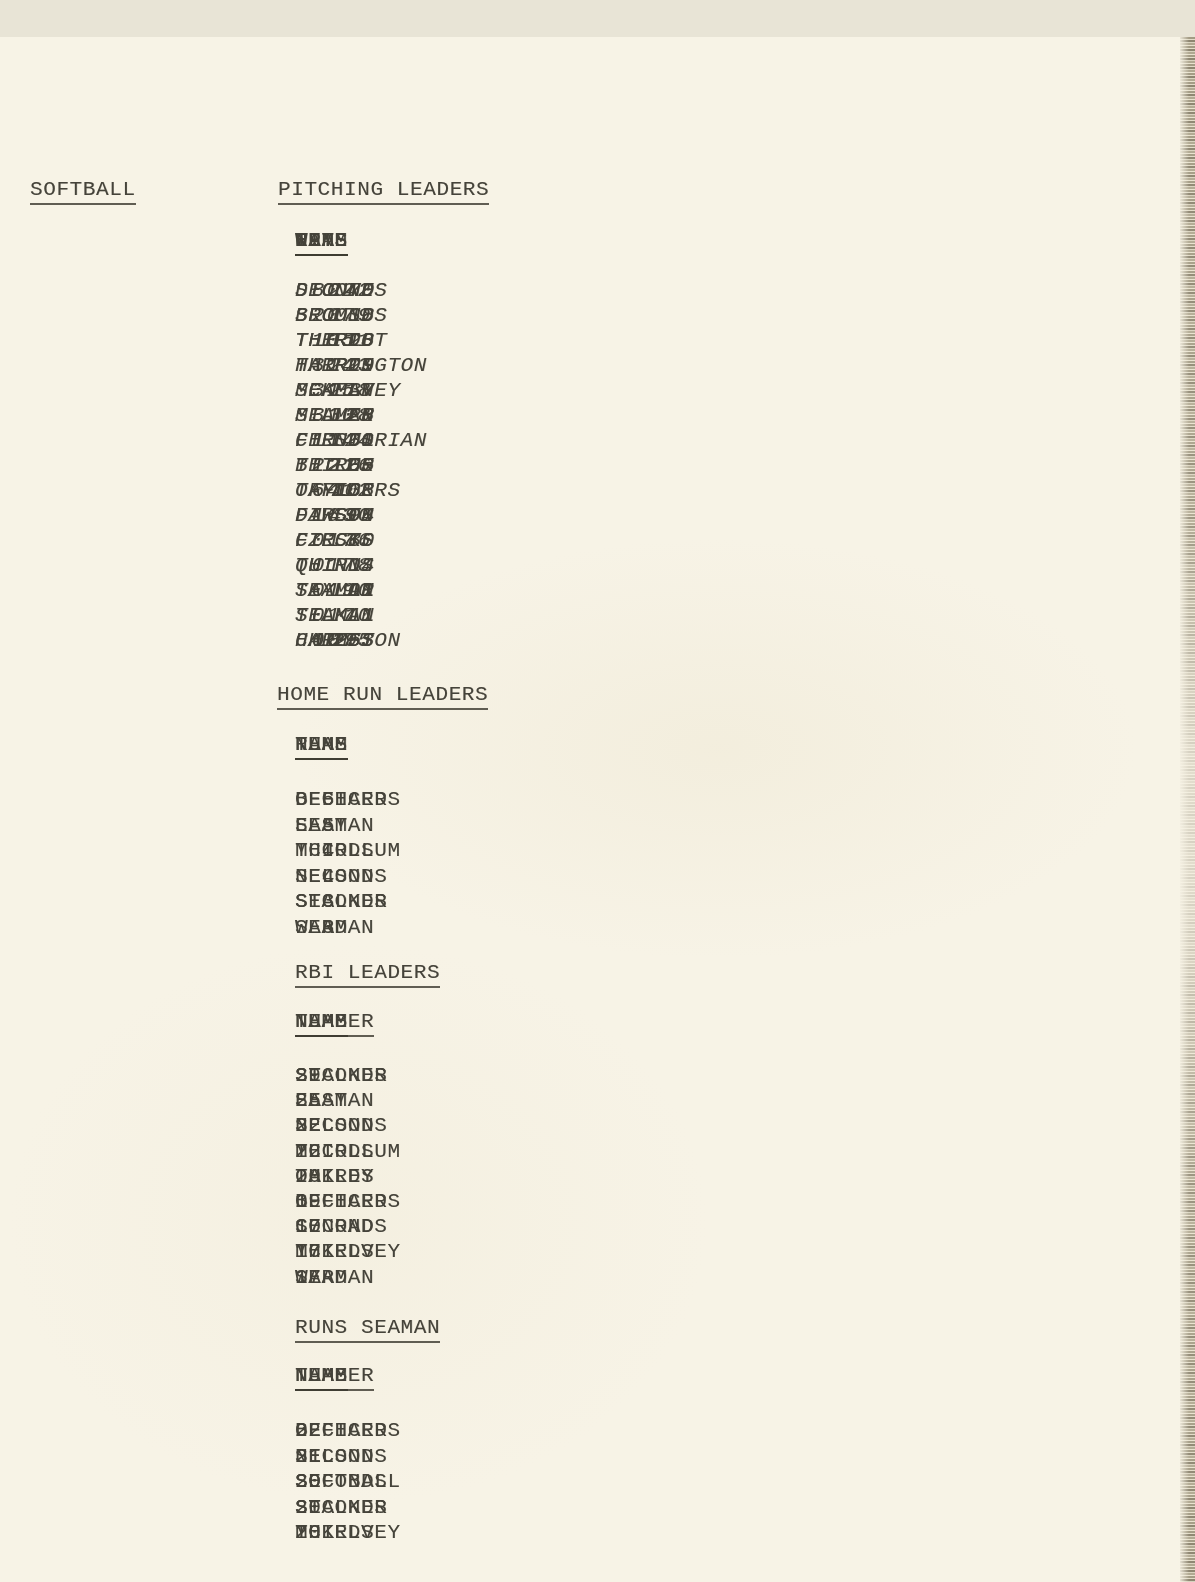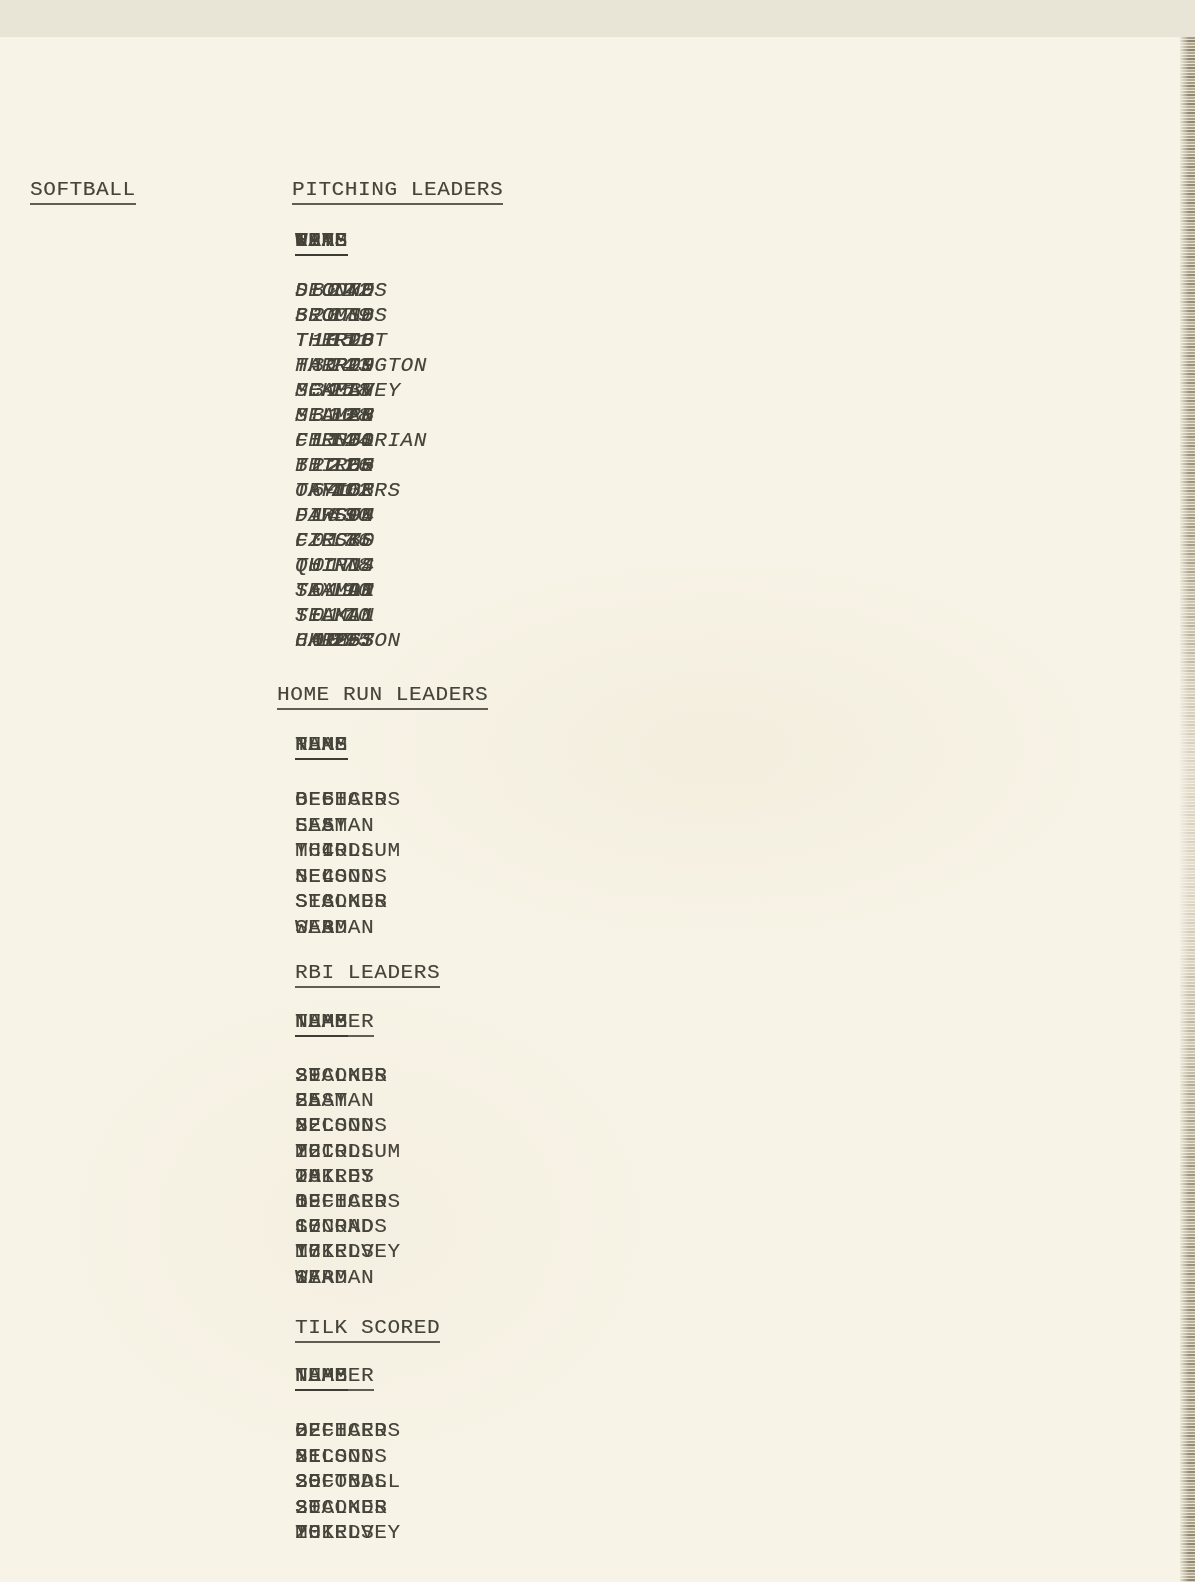--- a/index.html
+++ b/index.html
@@ -94,21 +94,21 @@
   .rs .cell:nth-child(3){left:487;}
   .rs .row{height:25.5px;}
 </style>
 </head>
 <body>
 
 <div class="page">
 
   <div class="abs u" style="left:30px;top:141px;">SOFTBALL</div>
 
-  <div class="abs u" style="left:292px;top:141px;">PITCHING LEADERS</div>
+  <div class="abs u" style="left:278px;top:141px;">PITCHING LEADERS</div>
 
   <div class="tbl pitch" style="left:295px;top:192px;">
     <div class="hdr">
       <span class="u">NAME</span>
       <span class="u">W.</span>
       <span class="u">L.</span>
       <span class="u">IP.</span>
       <span class="u">RUNS</span>
       <span class="u">HITS</span>
       <span class="u">TEAM</span>
@@ -344,21 +344,21 @@
           <span class="cell">THIRDS</span>
         </div>
         <div class="row">
           <span class="cell">WARD</span>
           <span class="cell">17</span>
           <span class="cell">SEAMAN</span>
         </div>
       </div>
   </div>
 
-  <div class="abs u" style="left:295px;top:1279px;">TILK SCORED</div>
+  <div class="abs u" style="left:295px;top:1279px;">RUNS SEAMAN</div>
 
   <div class="tbl rs" style="left:295px;top:1327px;">
     <div class="hdr">
       <span class="u">NAME</span>
       <span class="u">NUMBER</span>
       <span class="u">TEAM</span>
     </div>
     <div class="body" style="margin-top:30px;">
         <div class="row">
           <span class="cell">BECHARD</span>

